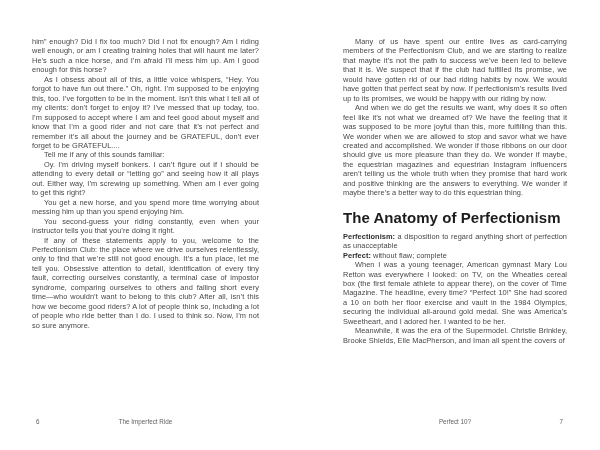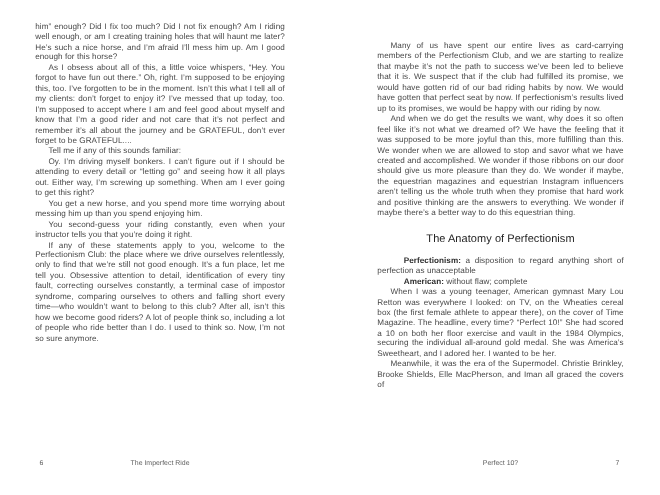--- a/index.html
+++ b/index.html
@@ -16,45 +16,44 @@
     font-family: "Liberation Sans", sans-serif;
     overflow: hidden;
   }
   .page {
     position: relative;
     width: 300px;
     height: 450px;
     box-sizing: border-box;
     overflow: hidden;
   }
-  .page--left  { padding: 19px 41px 45px 32px; }
+  .page--left  { padding: 37px 41px 45px 32px; }
   .page--right { padding: 37px 33px 45px 43px; }
 
   .textblock {
     font-size: 7.4px;
     line-height: 9.45px;
     color: #474747;
     text-align: justify;
     letter-spacing: 0.05px;
   }
   p.para { margin: 0; }
   p.para.indent { text-indent: 12px; }
 
   .section-heading {
     font-family: "Liberation Sans", sans-serif;
-    font-weight: 400;
-    font-size: 10px;
+    font-weight: 700;
+    font-size: 15px;
     line-height: 14px;
     color: #1c1c1c;
-    text-align: center;
     margin: 13px 0 7px 0;
   }
 
   p.para.def { text-indent: 0; }
-  p.para.def b { font-weight: 700; color: #2e2e2e; margin-left: 24px; }
+  p.para.def b { font-weight: 700; color: #2e2e2e; }
 
   .footer {
     position: absolute;
     bottom: 24px;
     font-size: 6.3px;
     line-height: 8px;
     color: #5f5f5f;
     text-align: center;
   }
   .footer--left  { left: 32px; width: 227px; }
@@ -88,25 +87,25 @@
     <div class="textblock">
       <p class="para indent">Many of us have spent our entire lives as card-carrying members of the Perfectionism Club, and we are starting to realize that maybe it’s not the path to success we’ve been led to believe that it is. We suspect that if the club had fulfilled its promise, we would have gotten rid of our bad riding habits by now. We would have gotten that perfect seat by now. If perfectionism’s results lived up to its promises, we would be happy with our riding by now.</p>
       <p class="para indent">And when we do get the results we want, why does it so often feel like it’s not what we dreamed of? We have the feeling that it was supposed to be more joyful than this, more fulfilling than this. We wonder when we are allowed to stop and savor what we have created and accomplished. We wonder if those ribbons on our door should give us more pleasure than they do. We wonder if maybe, the equestrian magazines and equestrian Instagram influencers aren’t telling us the whole truth when they promise that hard work and positive thinking are the answers to everything. We wonder if maybe there’s a better way to do this equestrian thing.</p>
 
       <h2 class="section-heading">The Anatomy of Perfectionism</h2>
 
       <p class="para def">
         <b>Perfectionism:</b><span> a disposition to regard anything short of perfection as unacceptable</span>
       </p>
       <p class="para def">
-        <b>American:</b><span> without flaw; complete</span>
+        <b>Perfect:</b><span> without flaw; complete</span>
       </p>
 
       <p class="para indent">When I was a young teenager, American gymnast Mary Lou Retton was everywhere I looked: on TV, on the Wheaties cereal box (the first female athlete to appear there), on the cover of Time Magazine. The headline, every time? “Perfect 10!” She had scored a 10 on both her floor exercise and vault in the 1984 Olympics, securing the individual all-around gold medal. She was America’s Sweetheart, and I adored her. I wanted to be her.</p>
-      <p class="para indent">Meanwhile, it was the era of the Supermodel. Christie Brinkley, Brooke Shields, Elle MacPherson, and Iman all graced the covers of</p>
+      <p class="para indent">Meanwhile, it was the era of the Supermodel. Christie Brinkley, Brooke Shields, Elle MacPherson, and Iman all spent the covers of</p>
     </div>
     <div class="footer footer--right">
       <span>Perfect 10?</span>
       <span class="pagenum">7</span>
     </div>
   </div>
 
 </div>
 
 </body></html>

